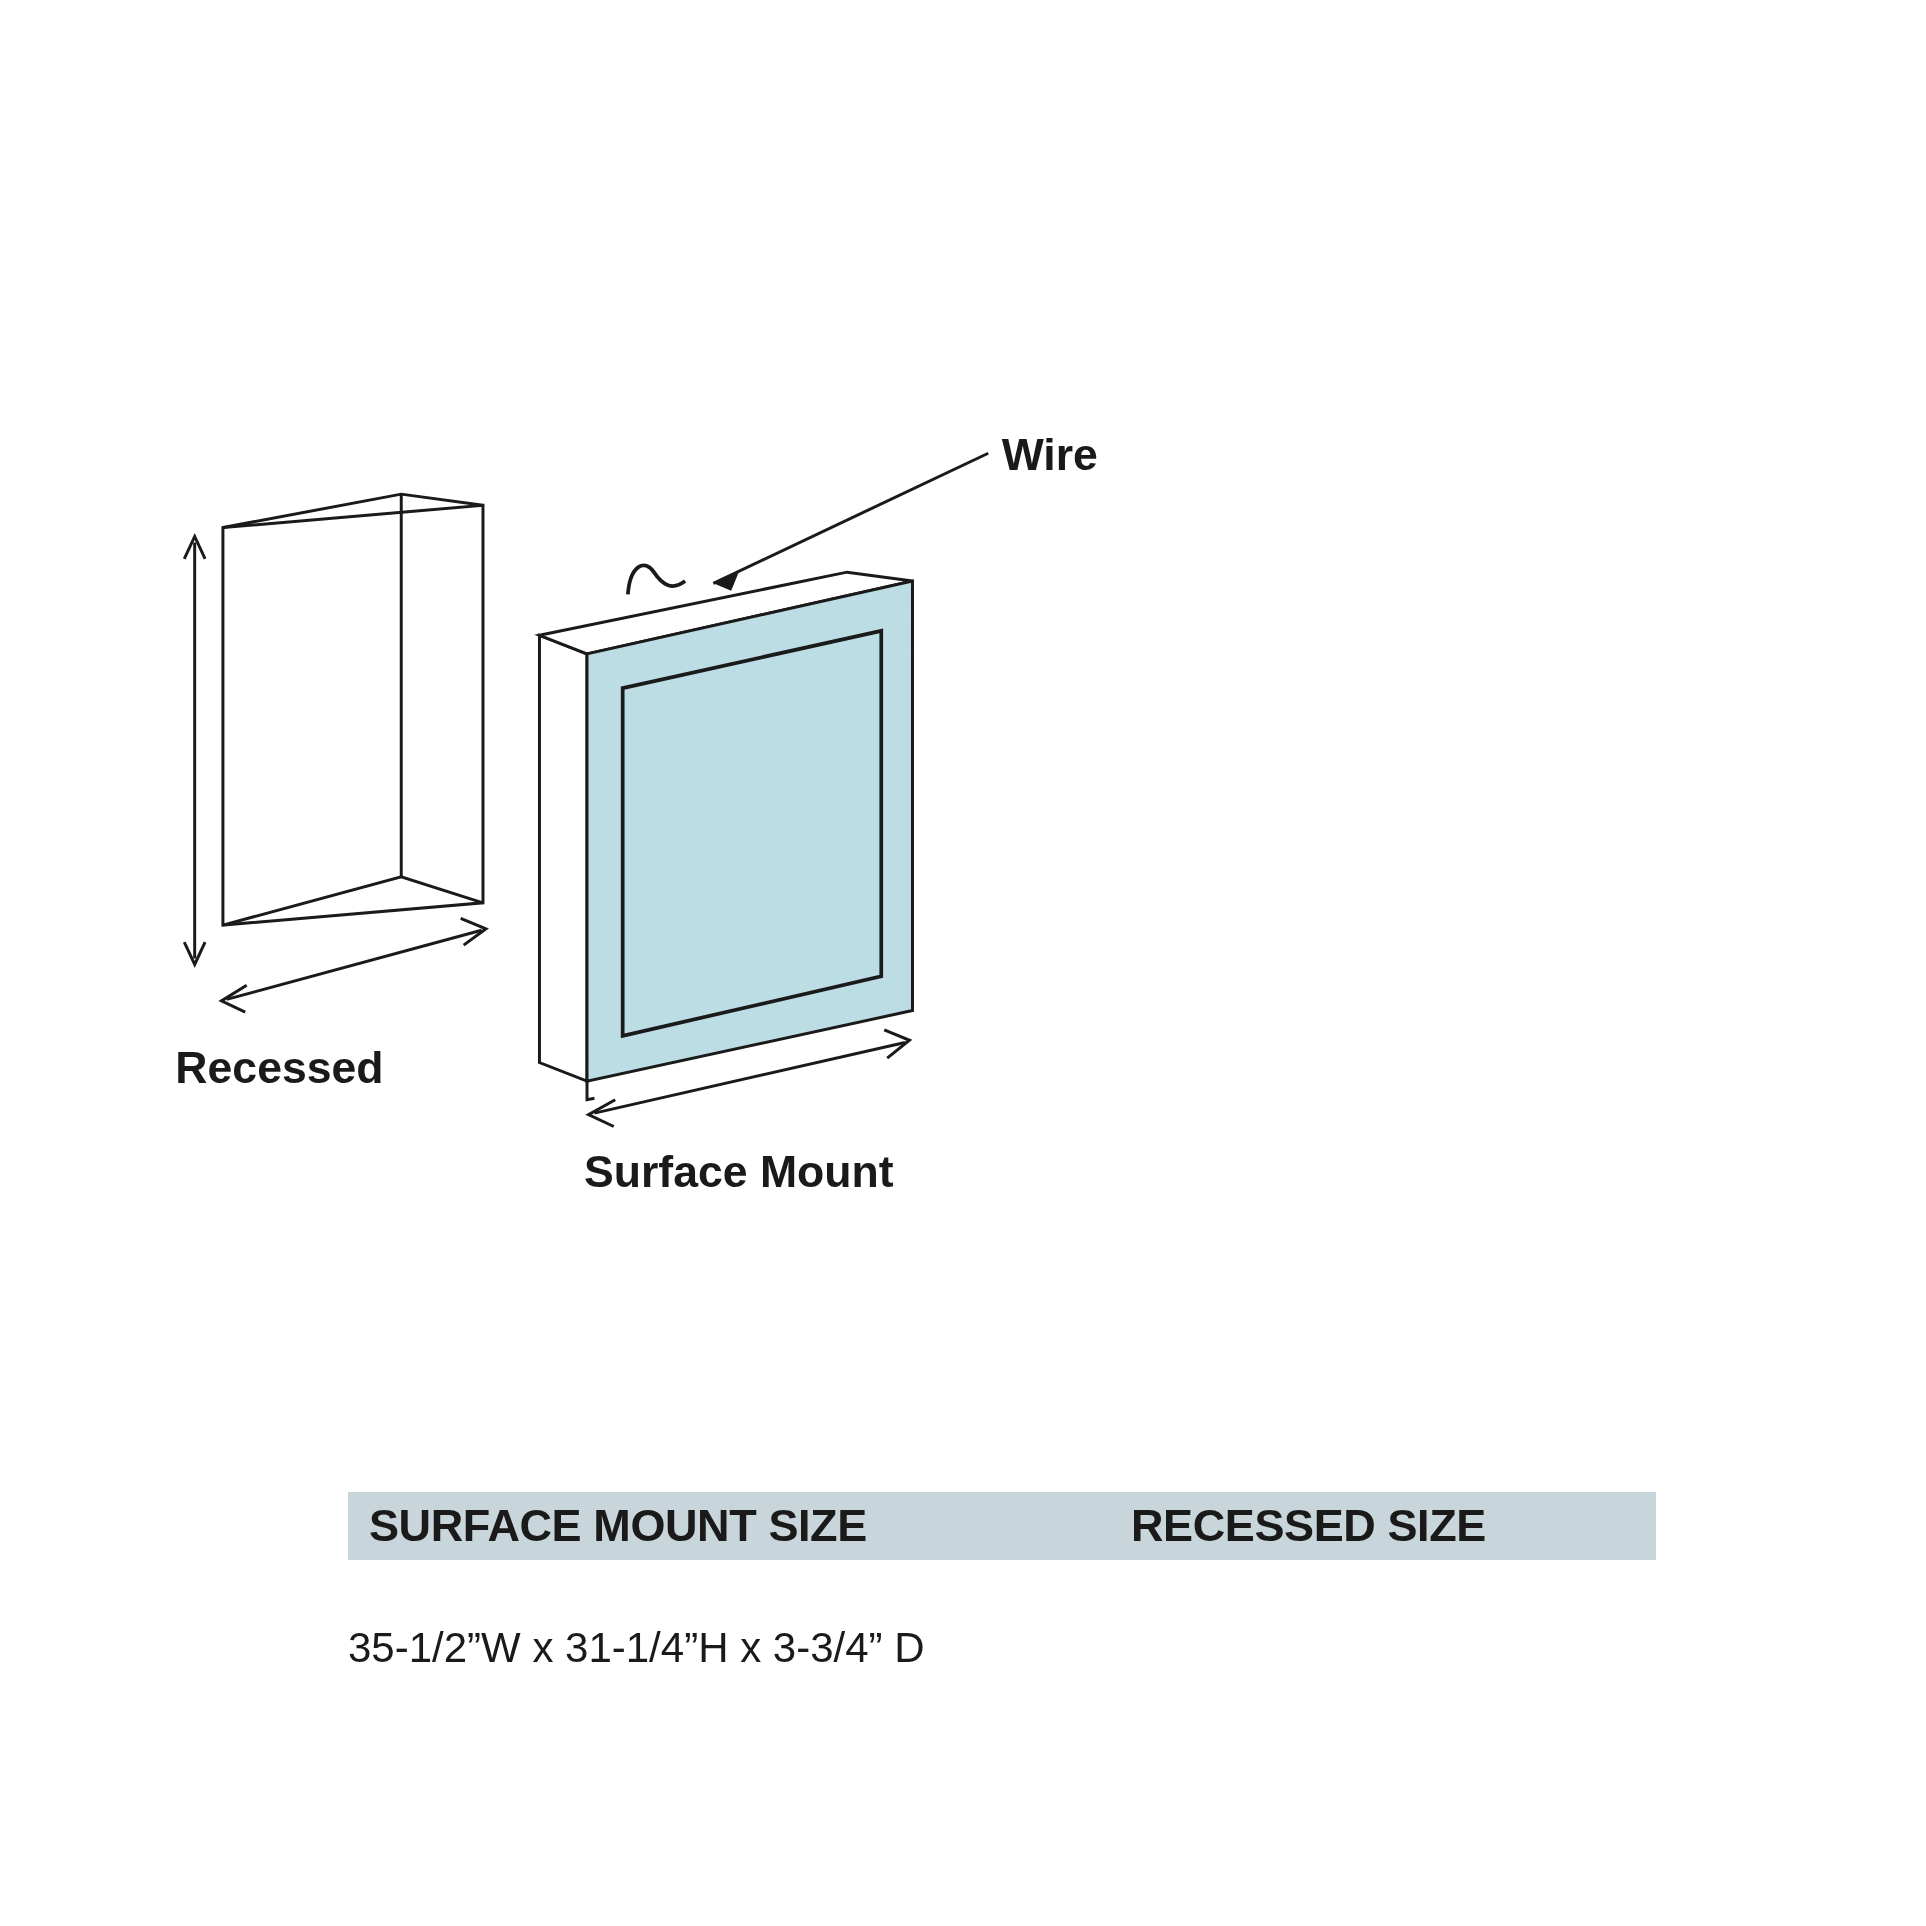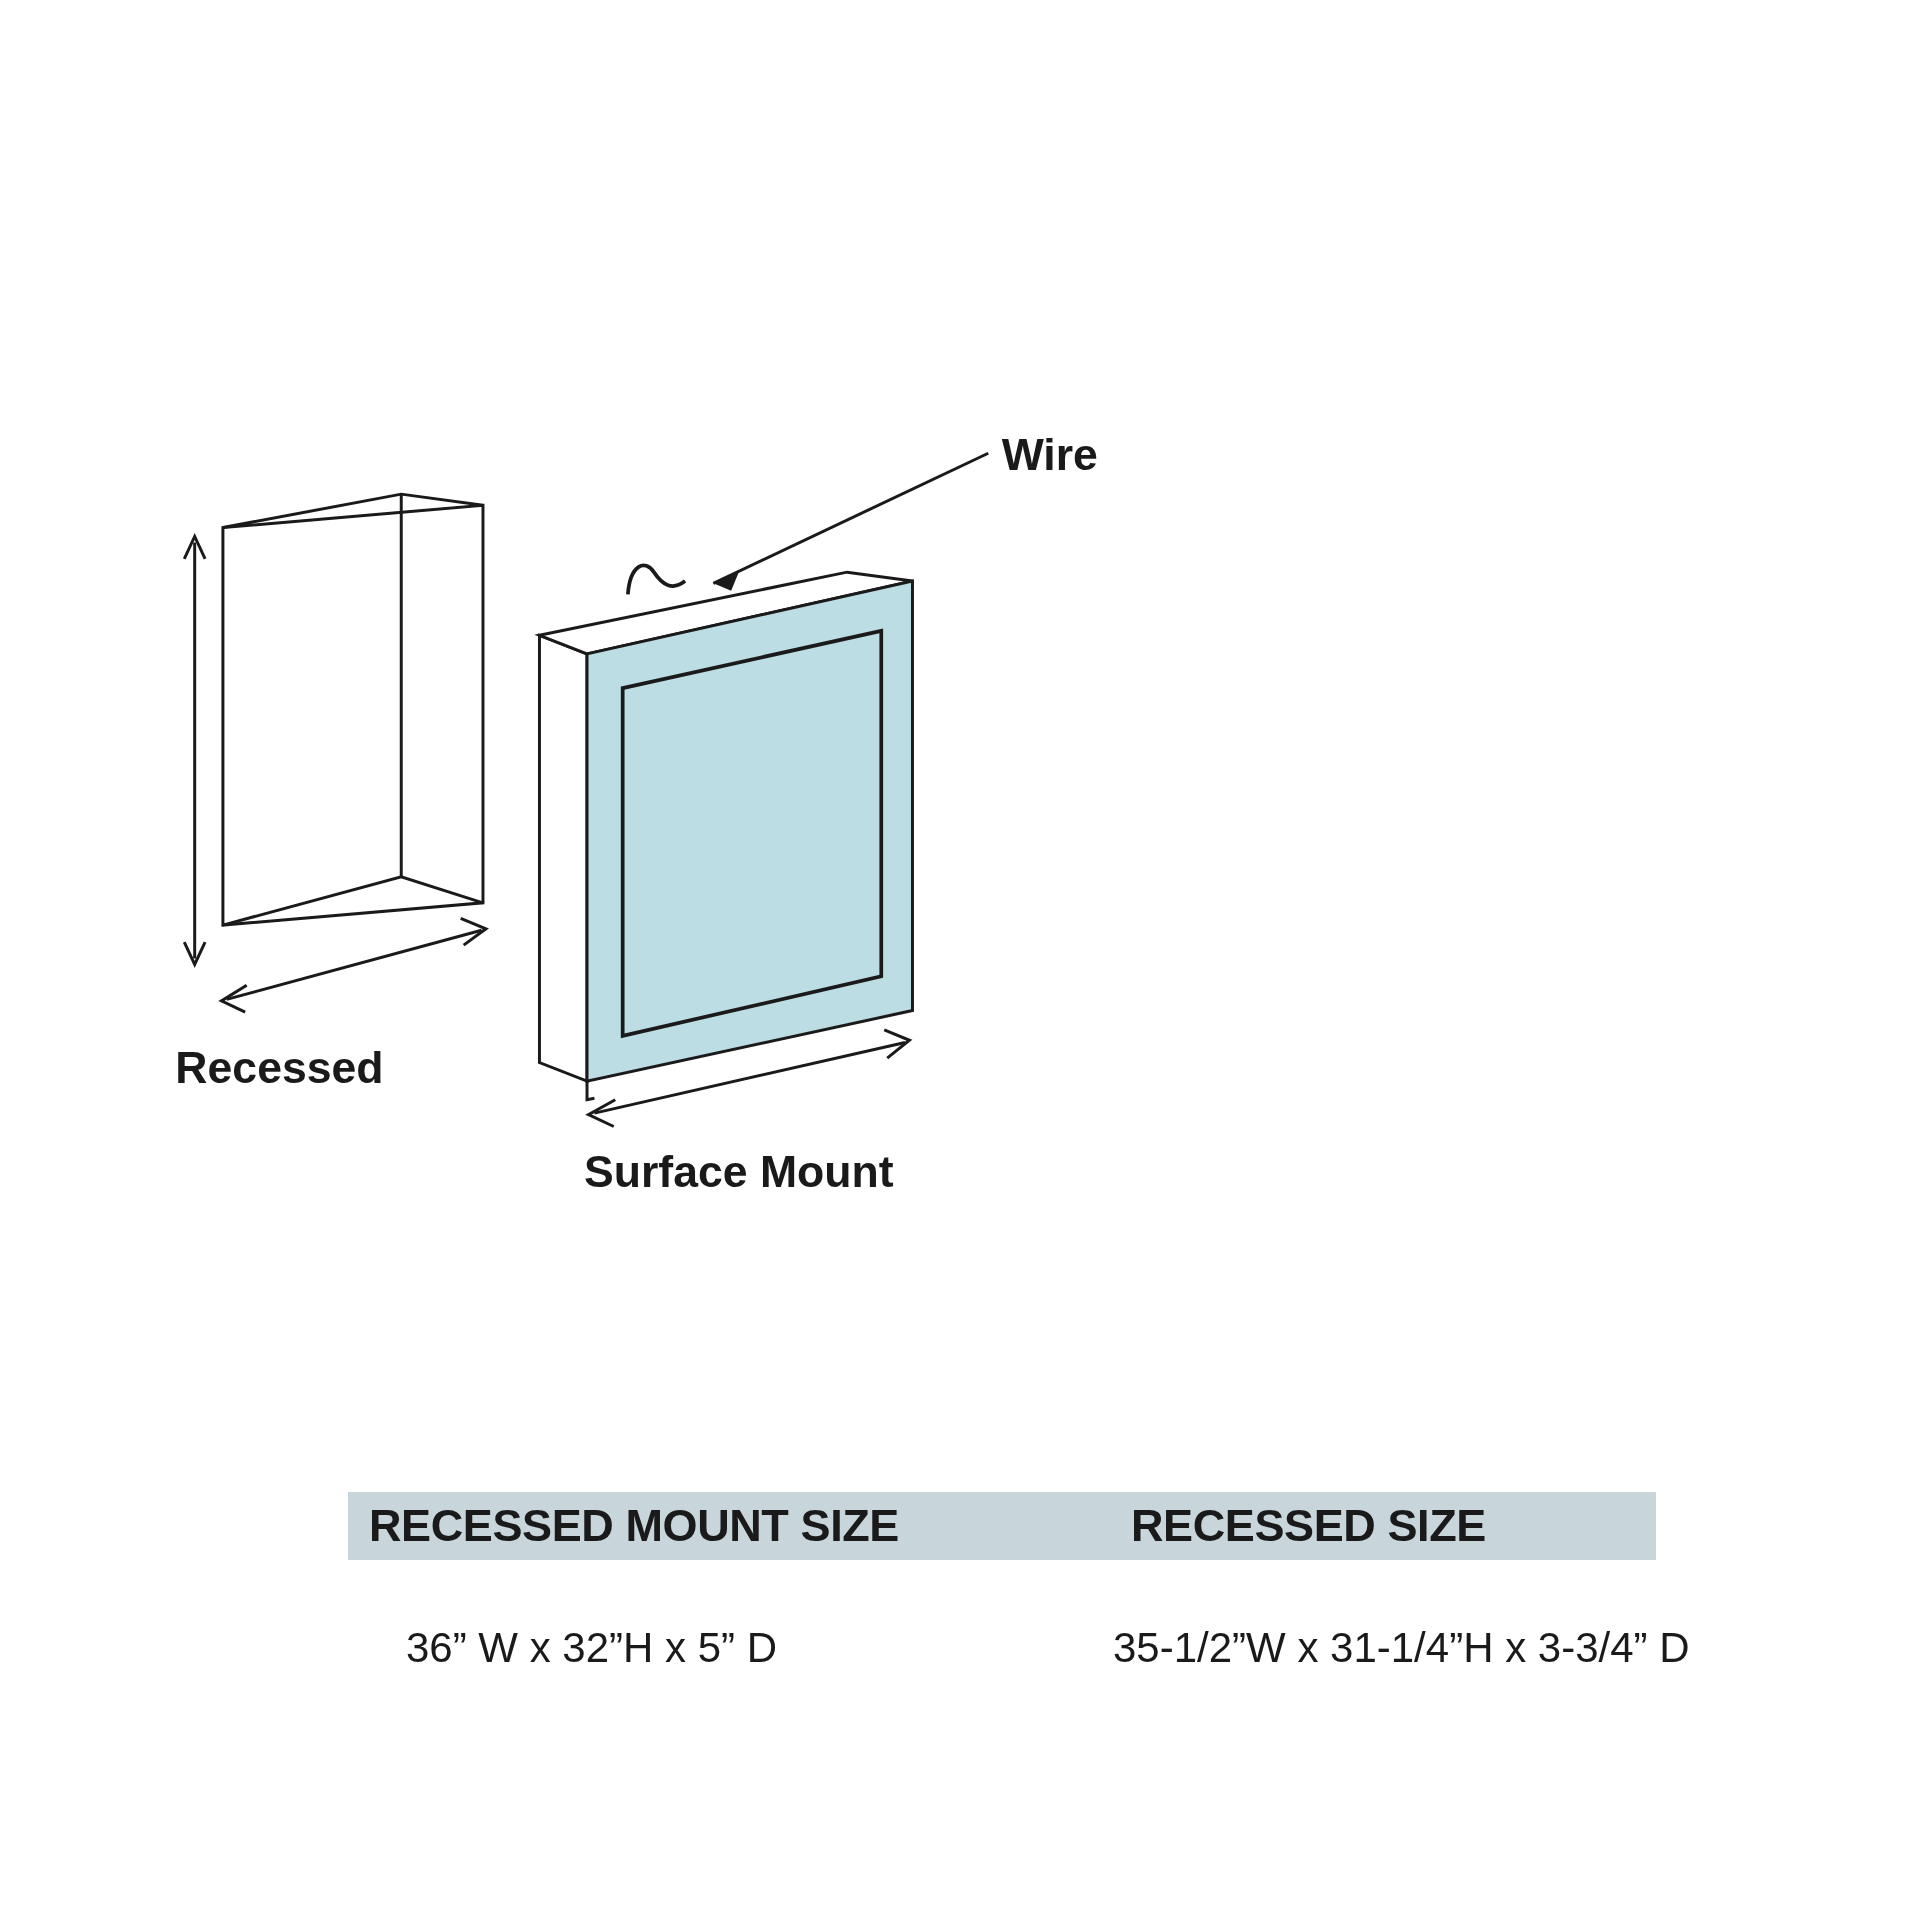--- a/index.html
+++ b/index.html
@@ -130,21 +130,20 @@
     <line x1="800" y1="1498" x2="1218" y2="1403"></line>
     <polyline points="828,1480 792,1500 826,1516" fill="none"></polyline>
     <polyline points="1190,1386 1224,1400 1194,1424" fill="none"></polyline>
   </g>
 
   <text x="786" y="1598" font-family="Liberation Sans, sans-serif" font-size="60" font-weight="700" fill="#1a1a1a">Surface Mount</text>
 </svg>
 
 <div class="spec-table">
   <div class="spec-header-row">
-    <div class="spec-header-cell col1">RECESSED MOUNT SIZE</div>
+    <div class="spec-header-cell col1">SURFACE MOUNT SIZE</div>
     <div class="spec-header-cell col2">RECESSED SIZE</div>
   </div>
   <div class="spec-value-row">
-    <div class="spec-value-cell col1">36” W x 32”H x 5” D</div>
     <div class="spec-value-cell col2">35-1/2”W x 31-1/4”H x 3-3/4” D</div>
   </div>
 </div>
 
 
 </body></html>

